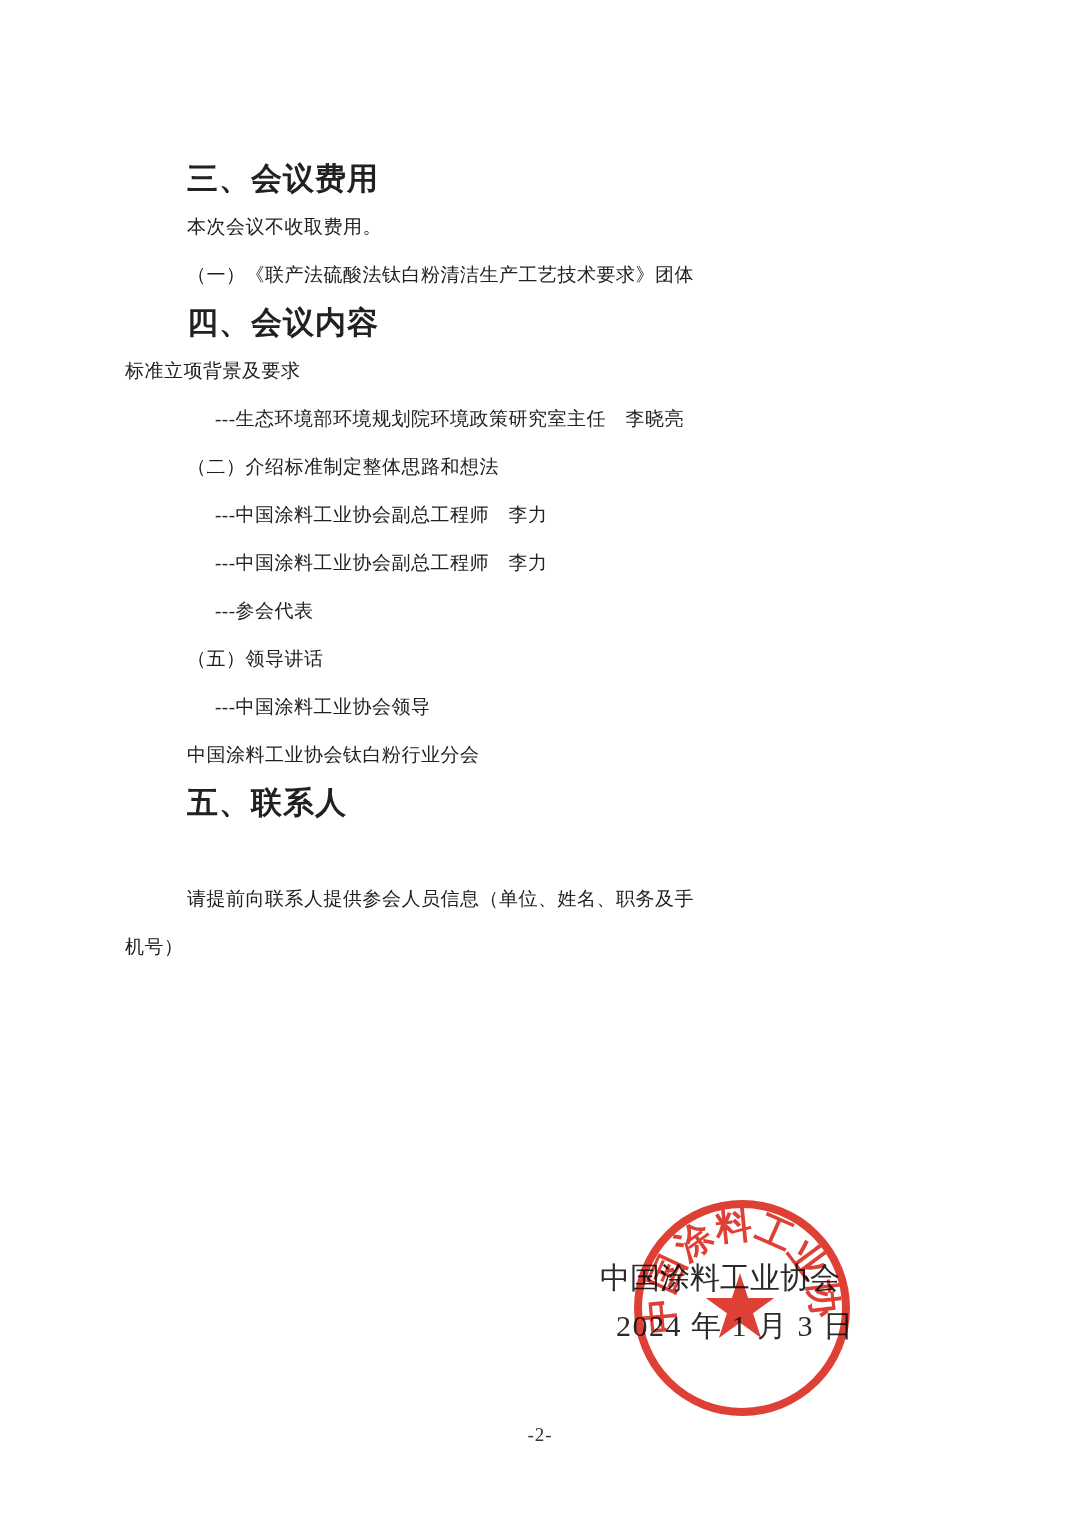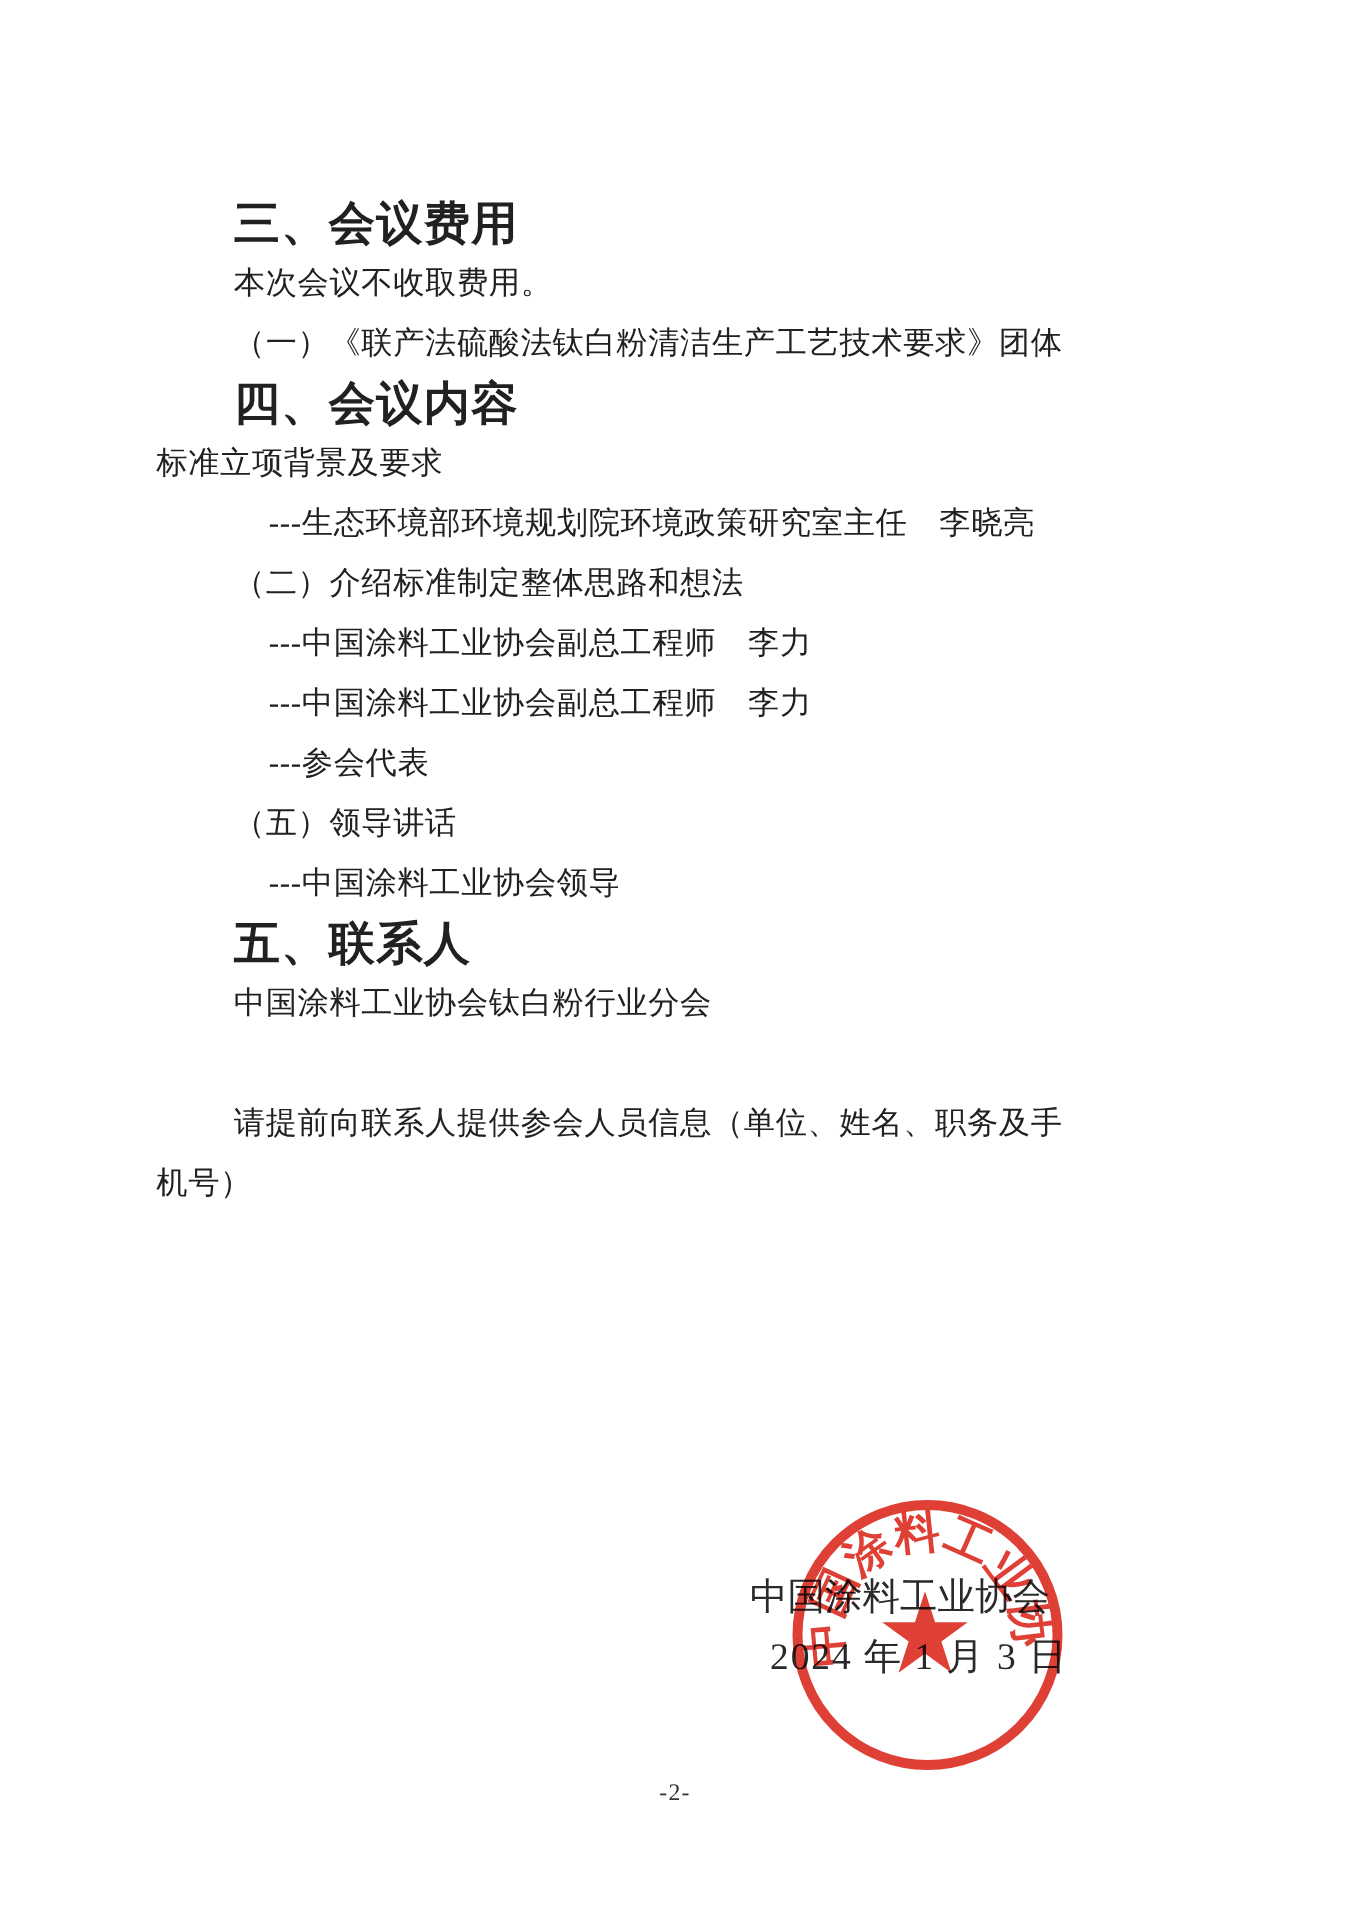--- a/index.html
+++ b/index.html
@@ -11,27 +11,27 @@
     font-family: "Liberation Serif", "DejaVu Serif", serif;
     color: #212121;
   }
   .doc {
     position: absolute;
     left: 125px; top: 155px;
     width: 880px;
   }
   .ln {
     margin: 0;
-    font-size: 25px;
+    font-size: 19px;
     line-height: 48px;
     white-space: pre;
     letter-spacing: 0.5px;
   }
   .heading {
-    font-size: 37px;
+    font-size: 31px;
     font-weight: 700;
     font-family: "Liberation Sans", "DejaVu Sans", sans-serif;
     letter-spacing: 1px;
   }
   .indent2 { text-indent: 62px; }
   .indent3 { text-indent: 90px; }
   .blank { height: 48px; }
 
   .signature {
     position: absolute;
@@ -76,22 +76,22 @@
     <p class="ln indent2">（一）《联产法硫酸法钛白粉清洁生产工艺技术要求》团体</p>
     <p class="ln heading indent2">四、会议内容</p>
     <p class="ln">标准立项背景及要求</p>
     <p class="ln indent3">---生态环境部环境规划院环境政策研究室主任　李晓亮</p>
     <p class="ln indent2">（二）介绍标准制定整体思路和想法</p>
     <p class="ln indent3">---中国涂料工业协会副总工程师　李力</p>
     <p class="ln indent3">---中国涂料工业协会副总工程师　李力</p>
     <p class="ln indent3">---参会代表</p>
     <p class="ln indent2">（五）领导讲话</p>
     <p class="ln indent3">---中国涂料工业协会领导</p>
+    <p class="ln indent2">中国涂料工业协会钛白粉行业分会</p>
     <p class="ln heading indent2">五、联系人</p>
-    <p class="ln indent2">中国涂料工业协会钛白粉行业分会</p>
     <p class="ln blank"></p>
     <p class="ln indent2">请提前向联系人提供参会人员信息（单位、姓名、职务及手</p>
     <p class="ln">机号）</p>
   </main>
 
   <div class="signature">
     <p>中国涂料工业协会</p>
     <p class="sig-date">2024 年 1 月 3 日</p>
   </div>
 

